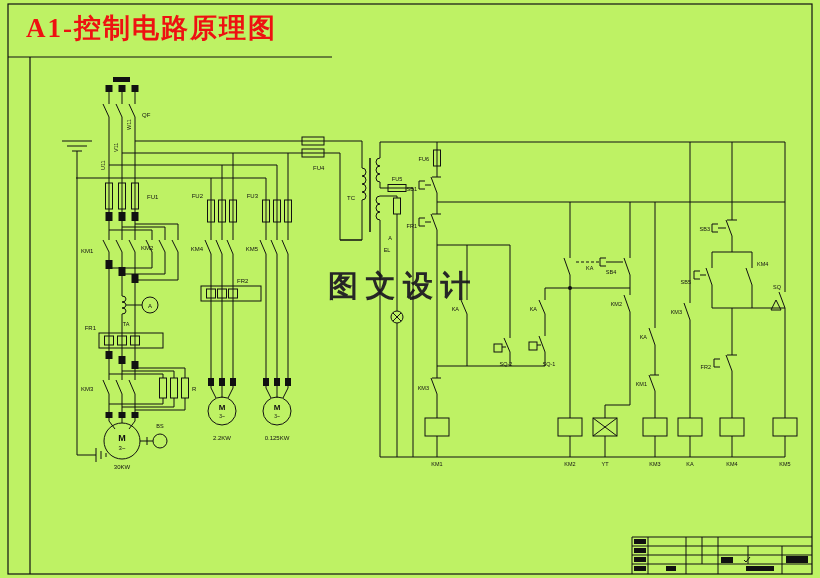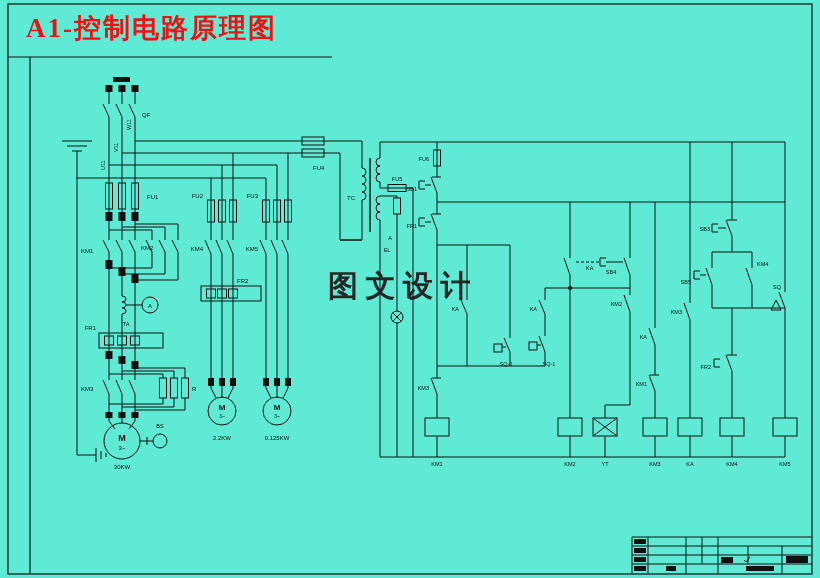--- a/index.html
+++ b/index.html
@@ -1,16 +1,16 @@
 <!DOCTYPE html>
 <html><head>
 <meta charset="utf-8">
 <style>
   html,body{margin:0;padding:0;background:#e8e8e8;}
-  .page{position:relative;width:820px;height:578px;background:#5eead4;overflow:hidden;
+  .page{position:relative;width:820px;height:578px;background:#bef264;overflow:hidden;
         font-family:"Liberation Sans",sans-serif;}
   .title{position:absolute;left:26px;top:10px;font-family:"Liberation Serif",serif;
          font-size:27px;font-weight:bold;color:#ee1111;letter-spacing:2px;white-space:nowrap;}
   .watermark{position:absolute;left:328px;top:266px;font-family:"Liberation Serif",serif;
          font-size:30px;font-weight:bold;color:#262626;white-space:nowrap;}
   svg{position:absolute;left:0;top:0;}
   svg text{font-family:"Liberation Sans",sans-serif;fill:#111;}
   .lbl{font-size:6px;}
   .sm{font-size:5.5px;}
 </style>

